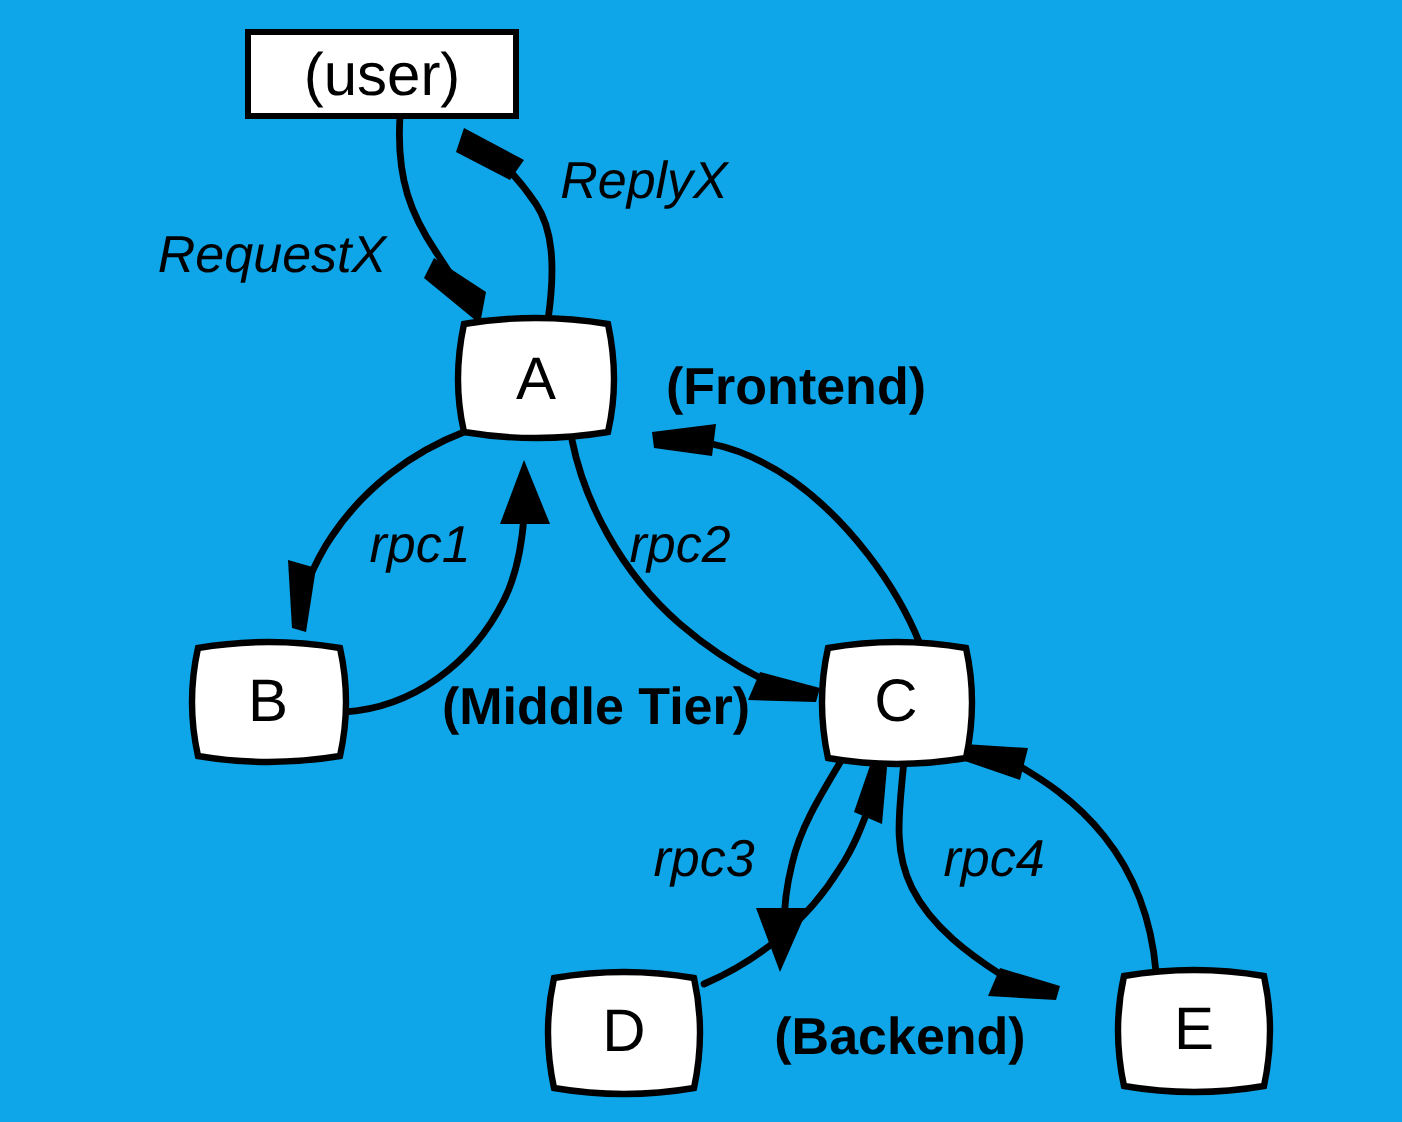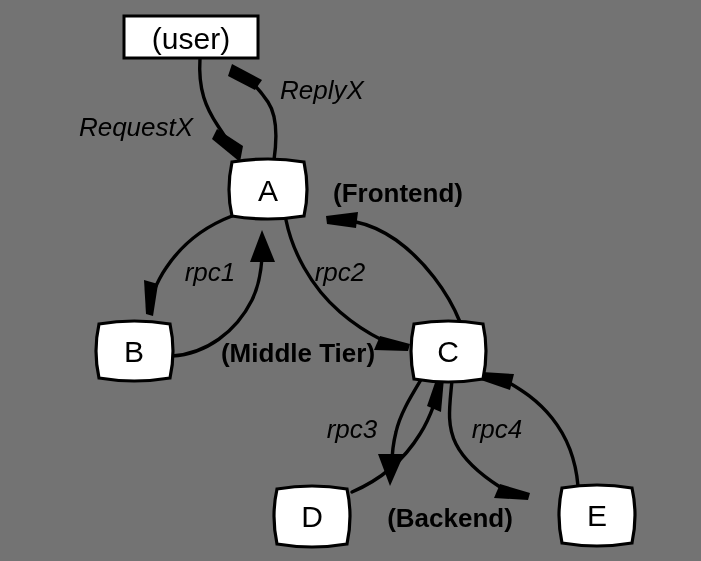--- a/index.html
+++ b/index.html
@@ -4,21 +4,21 @@
 <style>
   html, body {
     margin: 0;
     padding: 0;
     background: #ffffff;
   }
   #diagram-root {
     position: relative;
     width: 701px;
     height: 561px;
-    background: #737373;
+    background: #0ea5e9;
     font-family: "Liberation Sans", sans-serif;
     overflow: hidden;
   }
   svg#diagram-canvas {
     position: absolute;
     left: 0;
     top: 0;
     width: 701px;
     height: 561px;
   }

